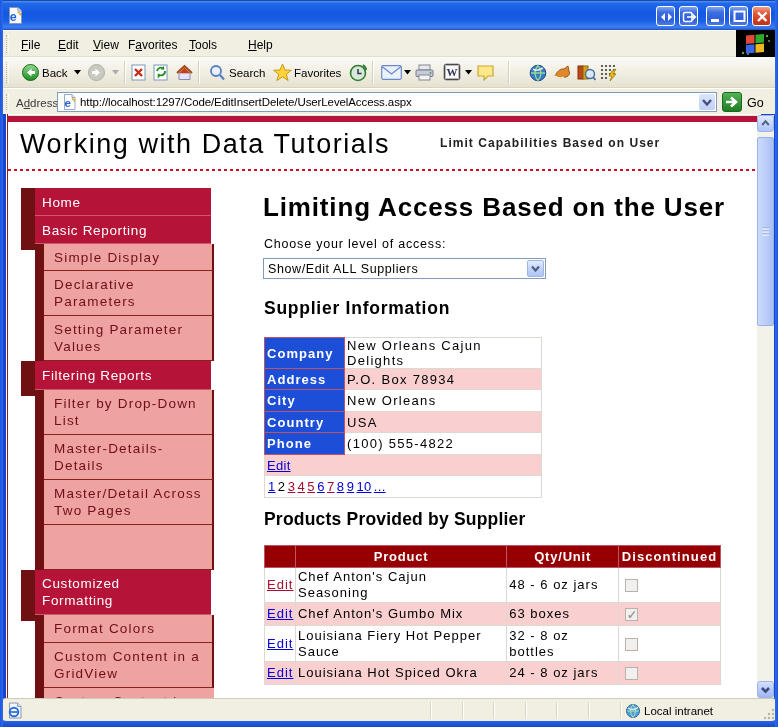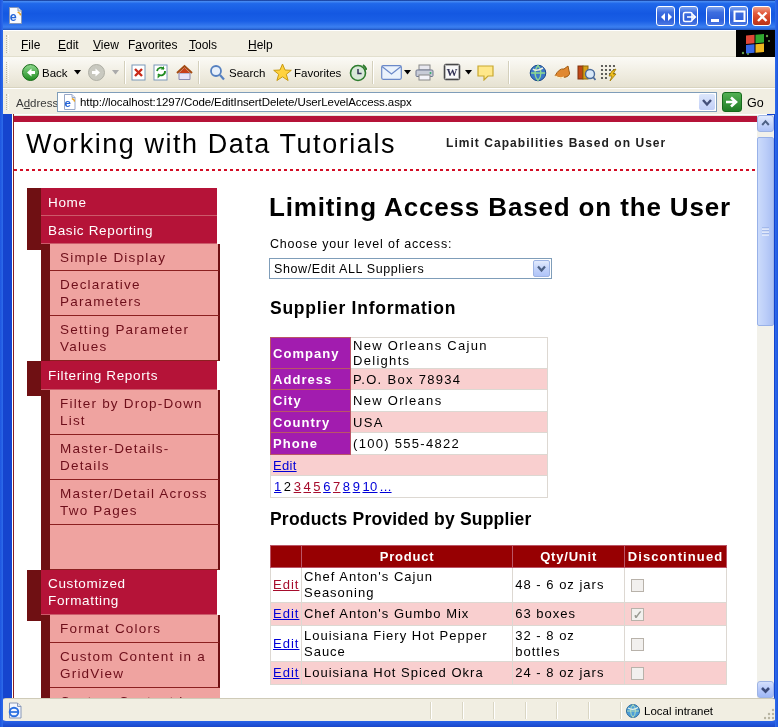--- a/index.html
+++ b/index.html
@@ -29,21 +29,21 @@
 
 #addressbar { left:0; top:88px; width:778px; height:26px; background:#F1EEE2; border-top:1px solid #fff; }
 #addr-label { left:16px; top:8px; font-size:11.5px; color:#3A3A3A; }
 #addr-input { left:57px; top:3px; width:660px; height:20px; background:#fff; border:1px solid #7F9DB9; }
 #addr-url { left:22px; top:3px; font-size:11.5px; letter-spacing:-0.1px; color:#000; position:absolute; white-space:nowrap; }
 #addr-drop { position:absolute; right:1px; top:1px; width:16px; height:16px; background:linear-gradient(180deg,#DCE6FB,#C1CFF7); border-radius:2px; }
 #gobtn { left:722px; top:3px; width:20px; height:20px; background:linear-gradient(180deg,#53B053,#1F7C25); border-radius:3px; border:1px solid #166A1C; }
 #golabel { left:747px; top:7px; font-size:12.5px; }
 
 
-#viewport { left:12px; top:114px; width:755px; height:584px; background:#fff; overflow:hidden;padding-left:14px; }
+#viewport { left:6px; top:114px; width:755px; height:584px; background:#fff; overflow:hidden;padding-left:14px; }
 #pg-leftline { left:1px; top:0; width:1px; height:584px; background:#8B2020; }
 #pg-topband { left:2px; top:1px; width:753px; height:7px; background:#B51338; border-top:1px solid #E8E4D8; }
 
 #hdr-title { left:14px; top:15px; font-size:27px; color:#000; letter-spacing:1.55px; white-space:nowrap; }
 #crumb { left:434px; top:22px; font-size:12px; font-weight:bold; color:#222; width:324px; line-height:15px; letter-spacing:0.85px; }
 #crumb a { color:#B51338; text-decoration:underline; }
 #hdr-dash { left:2px; top:55px; width:751px; height:2px; background:repeating-linear-gradient(90deg,#D30C25 0 3px,#fff 3px 6px); }
 
 
 .p-item { position:absolute; left:15px; width:190px; }
@@ -54,21 +54,21 @@
 .s-sq { position:absolute; left:0; top:0; width:9px; height:100%; background:#6F1013; }
 .s-bg { position:absolute; left:9px; top:0; right:0; bottom:0; background:#EFA3A0; border-bottom:1px solid #8B2020; border-right:2px solid #6F1013; }
 .s-txt { position:absolute; left:19px; color:#6D0E1A; font-size:13.5px; letter-spacing:1.2px; line-height:17px; }
 .lbl { font-size:12.5px; letter-spacing:0.8px; }
 #ddl { position:absolute; width:283px; height:21px; background:#fff; border:1px solid #7F9DB9; font-size:12.5px; }
 h2 { font-size:17.5px; font-weight:bold; letter-spacing:0.75px; }
 table { border-collapse:collapse; font-size:13px; letter-spacing:0.3px; }
 a.blue { color:#0000D8; text-decoration:underline; }
 a.red { color:#A60C2C; text-decoration:underline; }
 td { border:1px solid #DDD8D2; }
-.hcell { background:#a21caf; color:#fff; font-weight:bold; width:80px; padding-left:2px; border:1px solid #B56; letter-spacing:1.05px; }
+.hcell { background:#1d4ed8; color:#fff; font-weight:bold; width:80px; padding-left:2px; border:1px solid #B56; letter-spacing:1.05px; }
 .vcell { padding-left:2px; color:#000; letter-spacing:1.3px; }
 .pink { background:#F9CFCF; }
 .pager a, .pager span { margin-right:2.3px; }
 .phc { background:#970002; color:#fff; font-weight:bold; text-align:center; border:1px solid #B56; }
 .pcell { padding:1px 1px 1px 2px; line-height:16px; letter-spacing:1.0px; }
 .cb { display:inline-block; width:13px; height:13px; background:#F2F0EE; border:1px solid #B8B2AA; margin-left:4px; vertical-align:middle; }
 .cbc { position:relative; }
 .cbc:after { content:"✓"; position:absolute; left:1px; top:-2px; color:#9A9A92; font-size:12px; font-weight:bold; }
 
 

